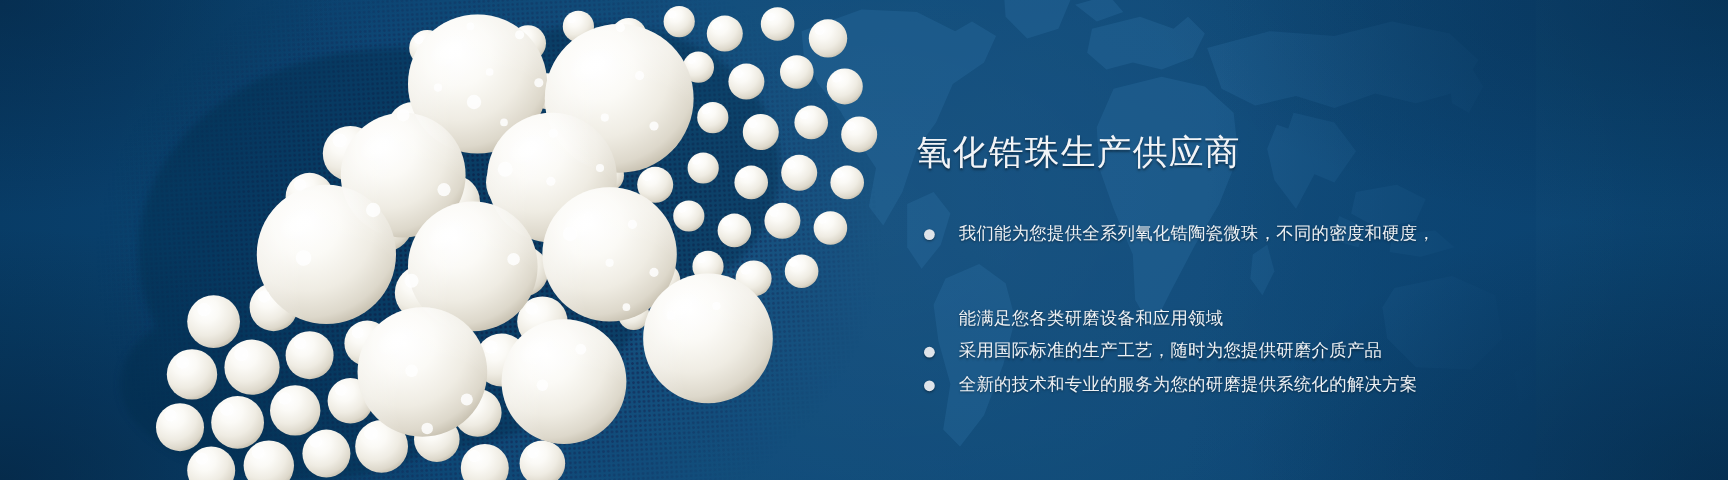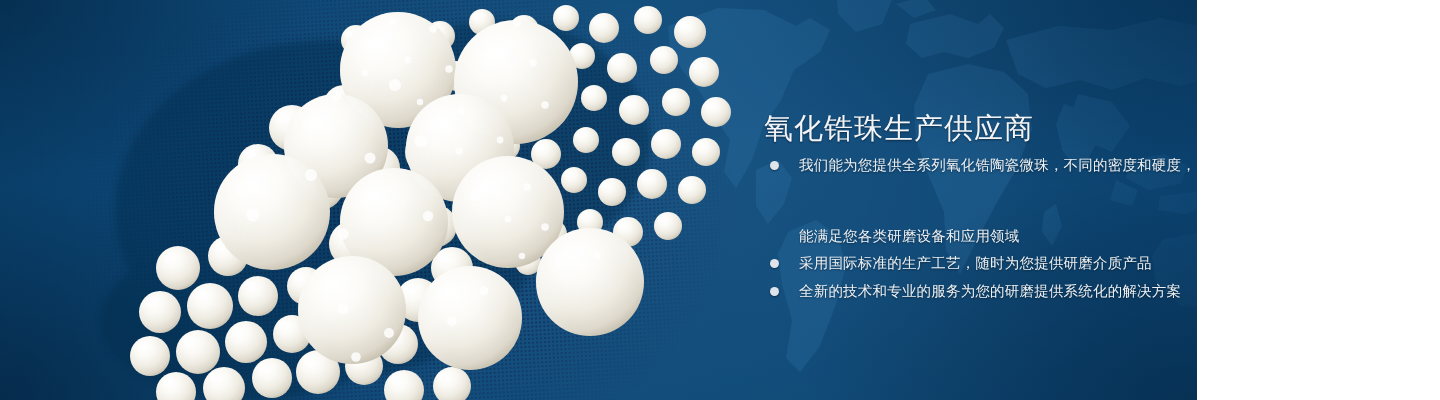--- a/index.html
+++ b/index.html
@@ -3,21 +3,21 @@
 <meta charset="utf-8">
 <style>
   html, body {
     margin: 0;
     padding: 0;
     background: #ffffff;
   }
 
   #banner {
     position: relative;
-    width: 1197px;
+    width: 1440px;
     height: 400px;
     overflow: hidden;
     font-family: "Liberation Sans", "DejaVu Sans", sans-serif;
     background: #0a4272;
   }
 
   
 
   .bg-base {
     position: absolute;
@@ -118,21 +118,21 @@
     letter-spacing: 1px;
     color: #f2f4f7;
     font-weight: 400;
     text-shadow: 0 1px 2px rgba(0,0,0,0.45);
     white-space: nowrap;
   }
 
   .bullets {
     position: absolute;
     left: 6px;
-    top: 154px;
+    top: 184px;
     margin: 0;
     padding: 0;
     list-style: none;
     font-family: Liberation Serif, serif;
   }
 
   .bullet {
     position: relative;
     padding-left: 29px;
     margin-bottom: 5px;

